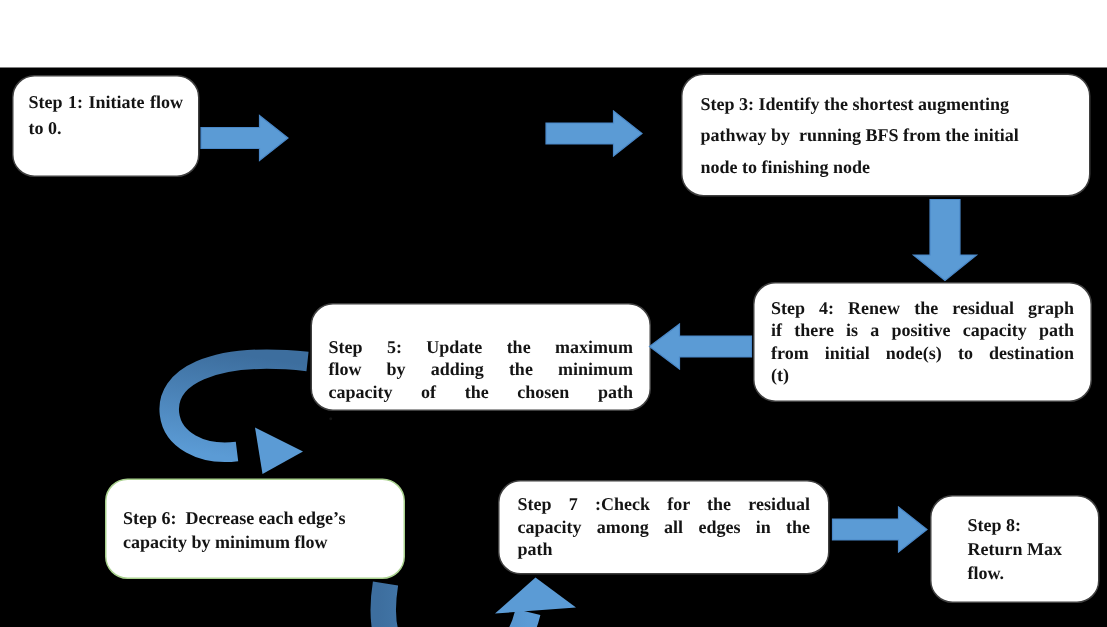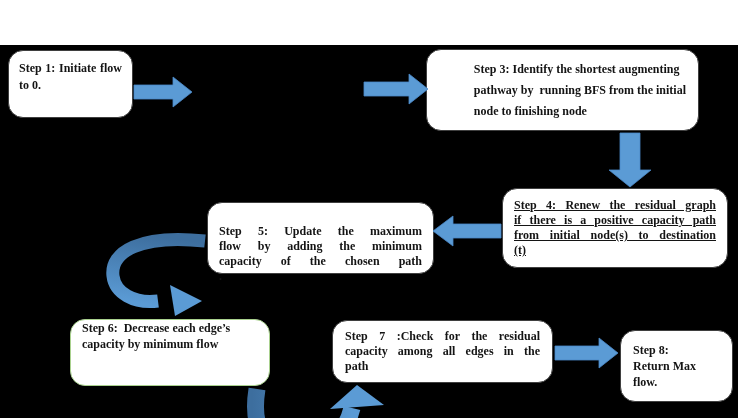--- a/index.html
+++ b/index.html
@@ -20,29 +20,29 @@
     box-sizing: border-box;
     display: flex;
     color: #141414;
     font-weight: bold;
     font-size: 12px;
   }
   .txt { white-space: pre-wrap; display: block; }
   .b1 { left:8px;   top:5px;   width:125px; height:68px; padding:9px 10px; line-height:17px; }
   .b1 .txt { text-align: justify; width:100%; }
   .b2 { left:191px; top:8px;   width:172px; height:73px; padding:0 12px; align-items:center; line-height:22px; }
-  .b3 { left:426px; top:4px;   width:273px; height:82px; padding:0 12px; align-items:center; line-height:21px; border-width:1.8px;justify-content:flex-end; }
-  .b4 { left:502px; top:143px; width:226px; height:80px; padding:0 11px; align-items:center; line-height:15px;text-decoration:underline; }
+  .b3 { left:454px; top:4px;   width:273px; height:82px; padding:0 12px; align-items:center; line-height:21px; border-width:1.8px; }
+  .b4 { left:502px; top:143px; width:226px; height:80px; padding:0 11px; align-items:center; line-height:15px; }
   .b4 .txt { text-align: justify; text-align-last: justify; width:100%; }
   .b5 { left:207px; top:157px; width:227px; height:72px; padding:21px 11px; line-height:15px; }
   .b5 .txt { text-align: justify; text-align-last: justify; width:100%; }
-  .b6 { left:70px;  top:274px; width:200px; height:67px; padding:0 11px; line-height:16px; border-color:#a9d18e; }
+  .b6 { left:70px;  top:274px; width:200px; height:67px; padding:16px 11px; align-items:center; line-height:16px; border-color:#a9d18e; }
   .b7 { left:332px; top:275px; width:221px; height:63px; padding:0 12px; align-items:center; line-height:15px; }
   .b7 .txt { text-align: justify; text-align-last: justify; width:100%; }
-  .b8 { left:620px; top:285px; width:113px; height:72px; padding:0 12px; align-items:center; line-height:16px; }
+  .b8 { left:620px; top:285px; width:113px; height:72px; padding:0 24px; align-items:center; line-height:16px; }
   .arrows {
     position: absolute;
     left: 0; top: 0;
     pointer-events: none;
   }
 </style>
 </head>
 <body>
 
 <div class="canvas">

